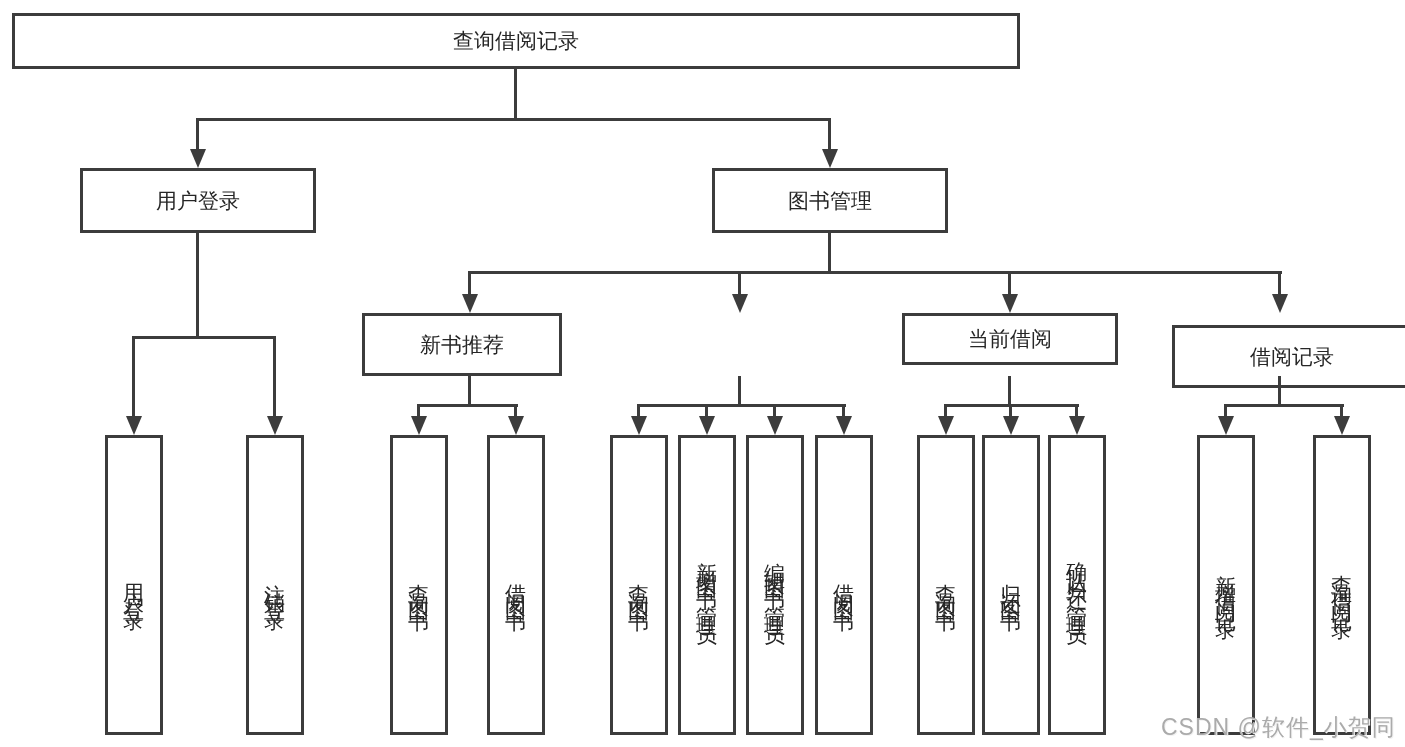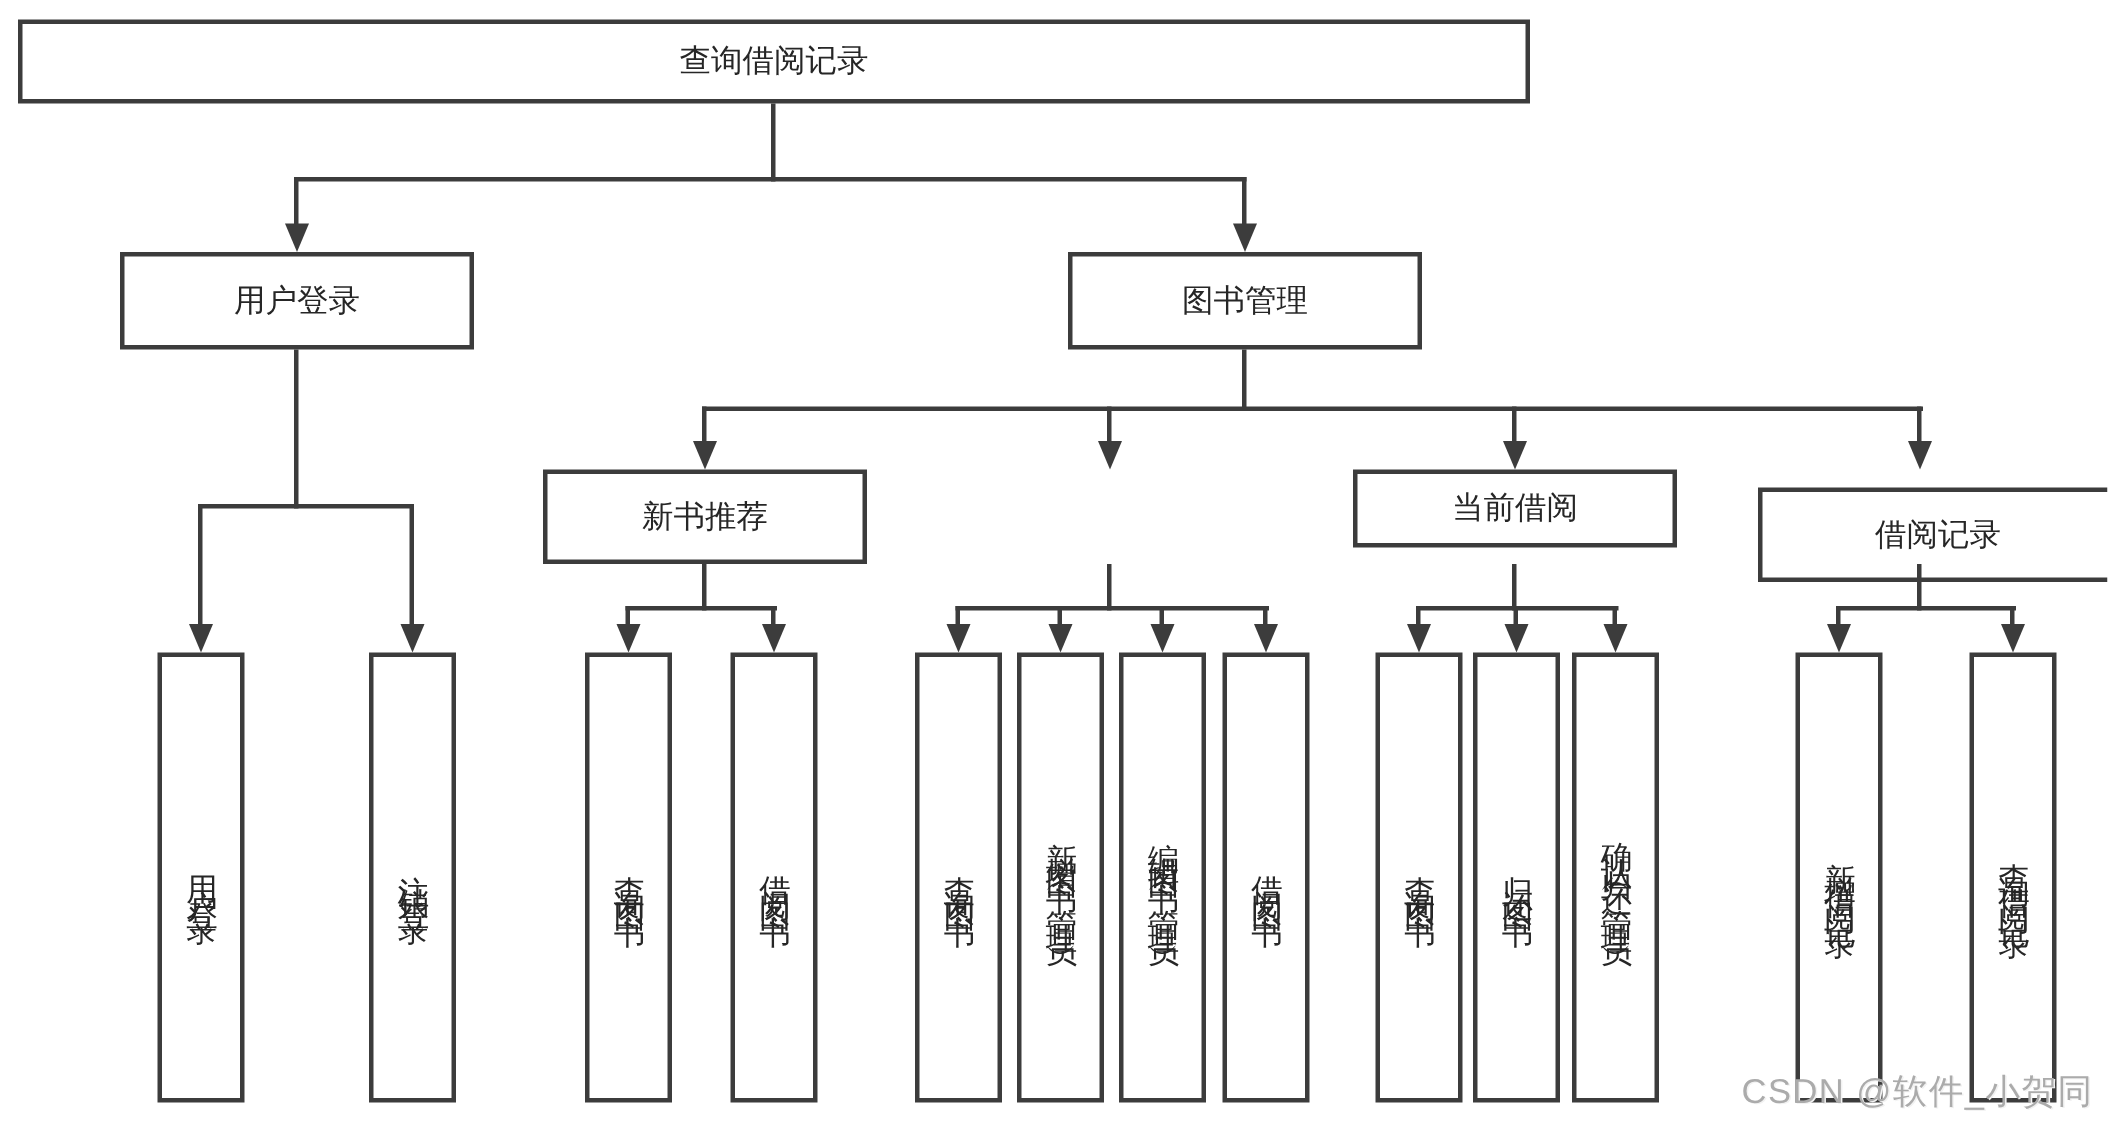--- a/index.html
+++ b/index.html
@@ -31,21 +31,21 @@
 </head>
 <body>
 
 <div class="stage">
 
   <div class="box" style="left:12px;top:13px;width:1008px;height:56px">查询借阅记录</div>
 
   <div class="box" style="left:80px;top:168px;width:236px;height:65px">用户登录</div>
   <div class="box" style="left:712px;top:168px;width:236px;height:65px">图书管理</div>
 
-  <div class="box" style="left:362px;top:313px;width:216px;height:63px">新书推荐</div>
+  <div class="box" style="left:362px;top:313px;width:200px;height:63px">新书推荐</div>
   <div class="box" style="left:902px;top:313px;width:216px;height:52px">当前借阅</div>
   <div class="box" style="left:1172px;top:325px;width:240px;height:63px">借阅记录</div>
 
   <div class="box v" style="left:105px;top:435px;width:58px;height:300px">用户登录</div>
   <div class="box v" style="left:246px;top:435px;width:58px;height:300px">注销登录</div>
 
   <div class="box v" style="left:390px;top:435px;width:58px;height:300px">查询图书</div>
   <div class="box v" style="left:487px;top:435px;width:58px;height:300px">借阅图书</div>
 
   <div class="box v" style="left:610px;top:435px;width:58px;height:300px">查询图书</div>

